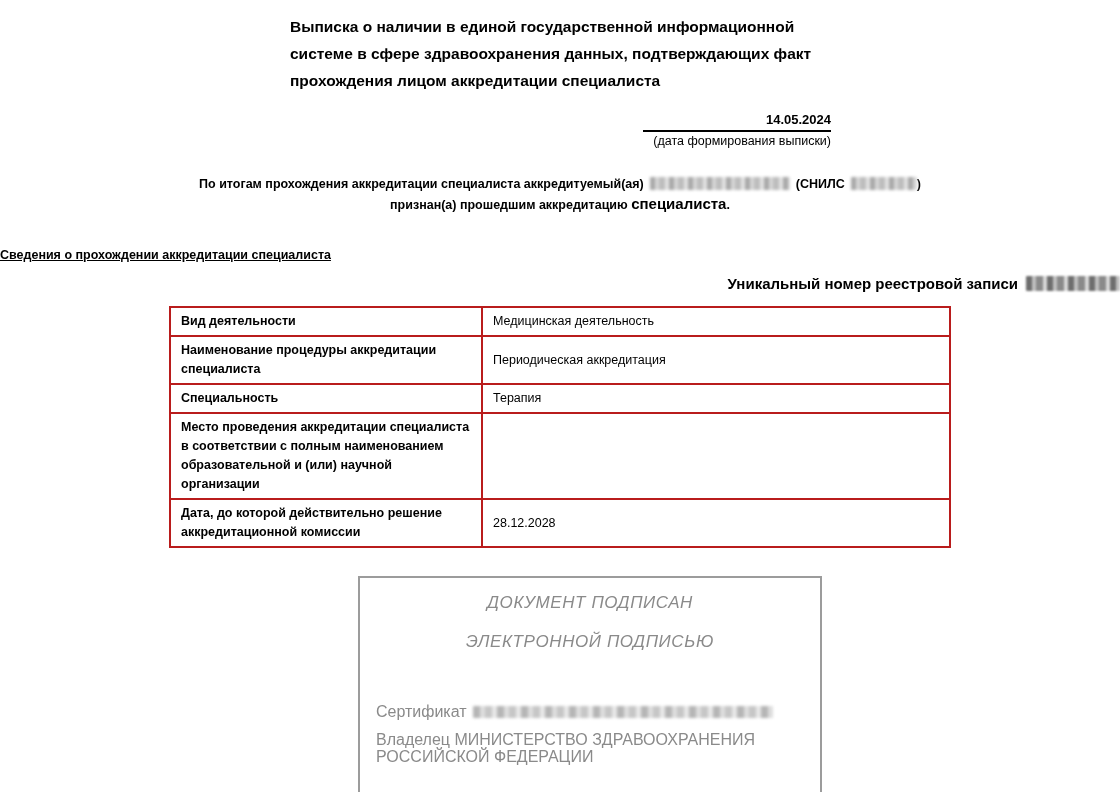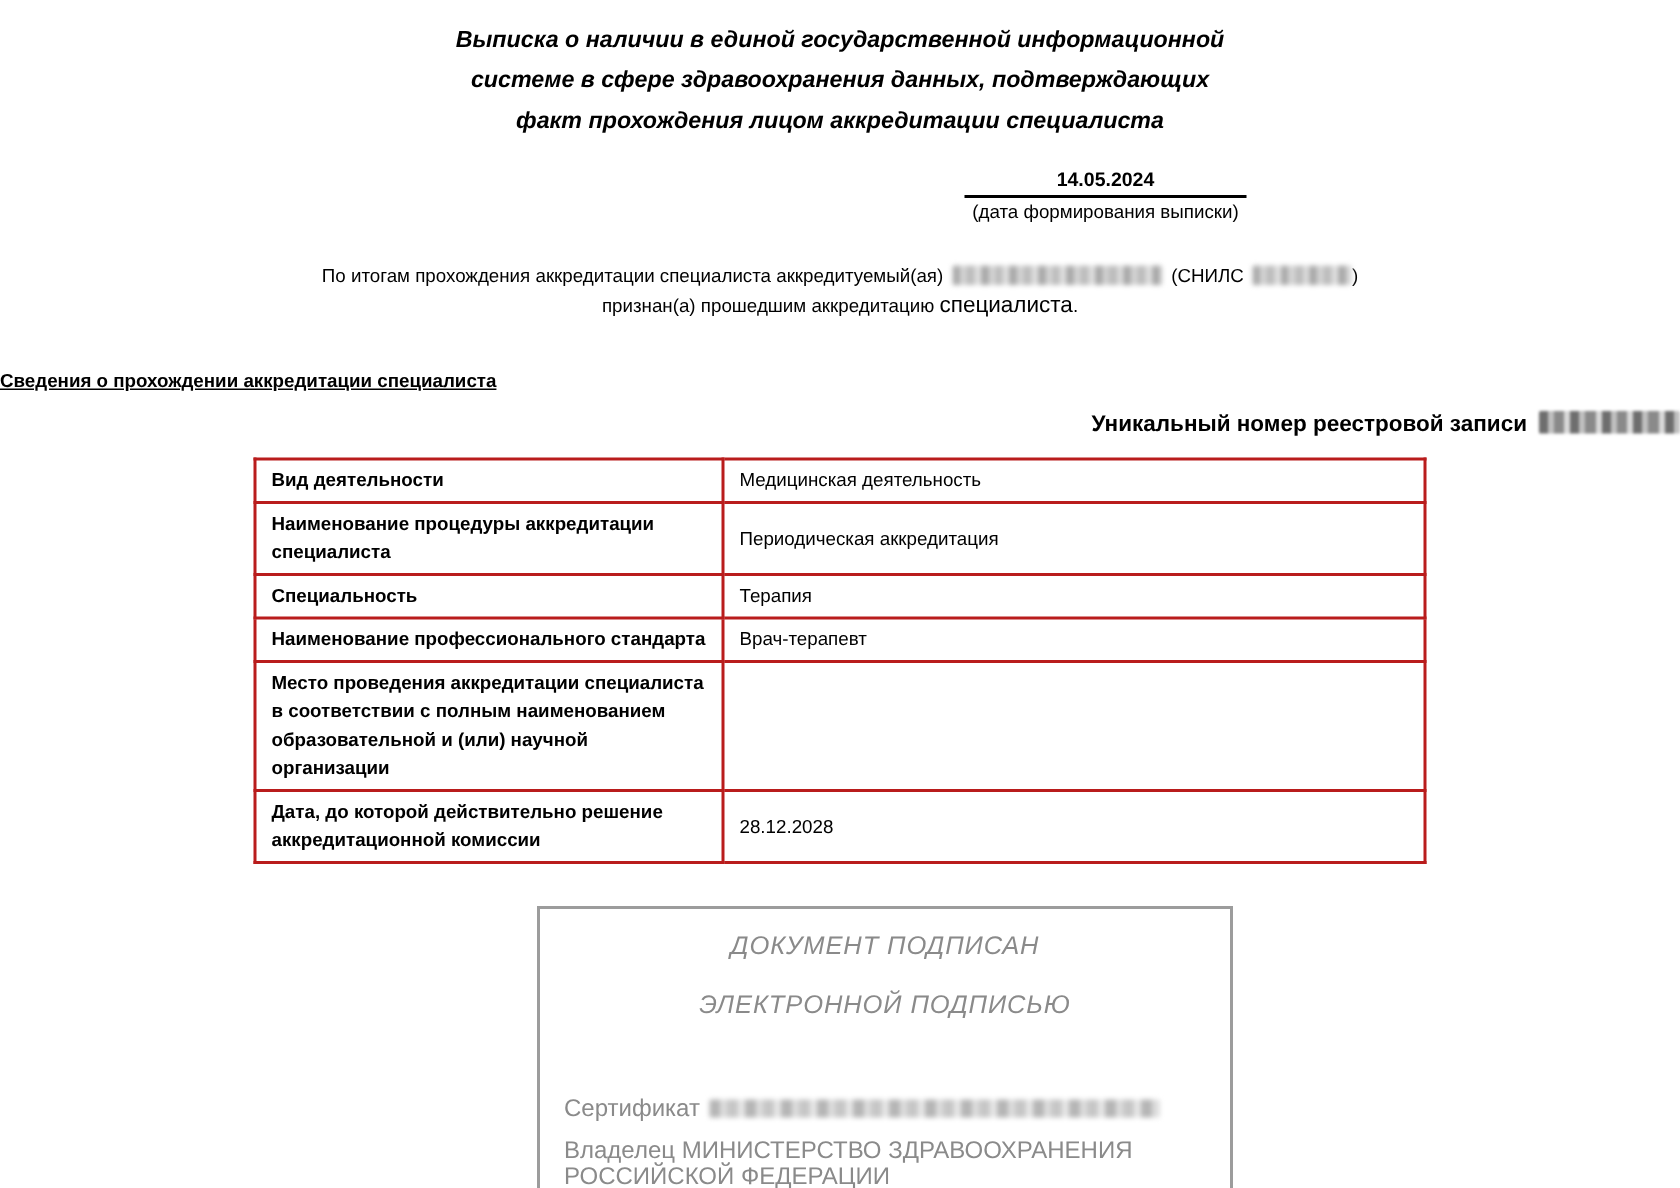--- a/index.html
+++ b/index.html
@@ -10,32 +10,30 @@
     color: #000000;
     overflow: hidden;
   }
   .page { position: relative; width: 1120px; height: 792px; background: #ffffff; }
 
   
   .doc-title {
     padding-top: 13px;
     margin: 0 auto;
     width: 540px;
-    text-align: center;
     font-size: 15.5px;
     font-weight: bold;
     line-height: 27px;
-    font-style: italic;
   }
 
   
   .date-block {
     margin: 18px 0 0 643px;
     width: 188px;
-    text-align: center;
+    text-align: right;
   }
   .date-value {
     display: block;
     font-size: 13px;
     font-weight: bold;
     padding-bottom: 3px;
     border-bottom: 2px solid #000000;
   }
   .date-caption {
     display: block;
@@ -44,21 +42,21 @@
     white-space: nowrap;
   }
 
   
   .intro {
     margin-top: 27px;
     text-align: center;
     font-size: 12.5px;
     line-height: 19px;
   }
-  .intro .line { white-space: nowrap; }
+  .intro .line { white-space: nowrap; font-weight: bold; }
   .intro-emphasis { font-size: 15px; }
 
   
   .redacted {
     display: inline-block;
     vertical-align: -2px;
     height: 13px;
     border-radius: 1px;
     background:
       repeating-linear-gradient(90deg, #a8a8a8 0 5px, #d6d6d6 5px 9px, #bdbdbd 9px 15px, #e3e3e3 15px 19px),
@@ -162,24 +160,20 @@
         <td class="value-cell">Медицинская деятельность</td>
       </tr>
       <tr class="r2">
         <td class="label-cell">Наименование процедуры аккредитации специалиста</td>
         <td class="value-cell">Периодическая аккредитация</td>
       </tr>
       <tr class="r3">
         <td class="label-cell">Специальность</td>
         <td class="value-cell">Терапия</td>
       </tr>
-      <tr class="r4">
-        <td class="label-cell">Наименование профессионального стандарта</td>
-        <td class="value-cell">Врач-терапевт</td>
-      </tr>
       <tr class="r5">
         <td class="label-cell">Место проведения аккредитации специалиста в соответствии с полным наименованием образовательной и (или) научной организации</td>
         <td class="value-cell"></td>
       </tr>
       <tr class="r6">
         <td class="label-cell">Дата, до которой действительно решение аккредитационной комиссии</td>
         <td class="value-cell">28.12.2028</td>
       </tr>
     </tbody>
   </table>

